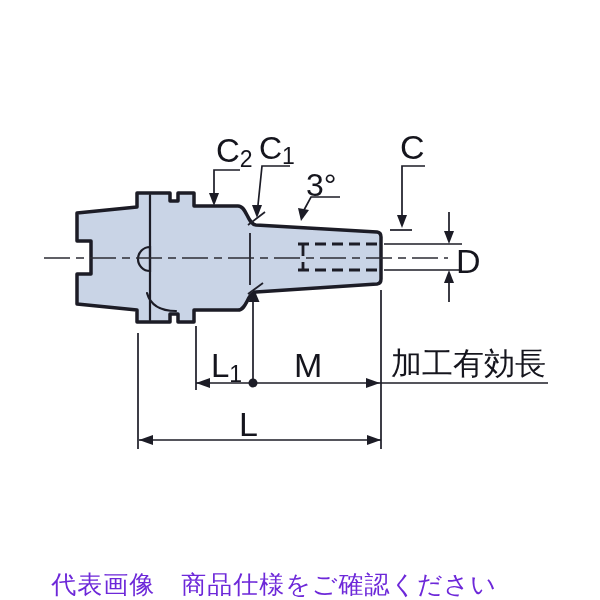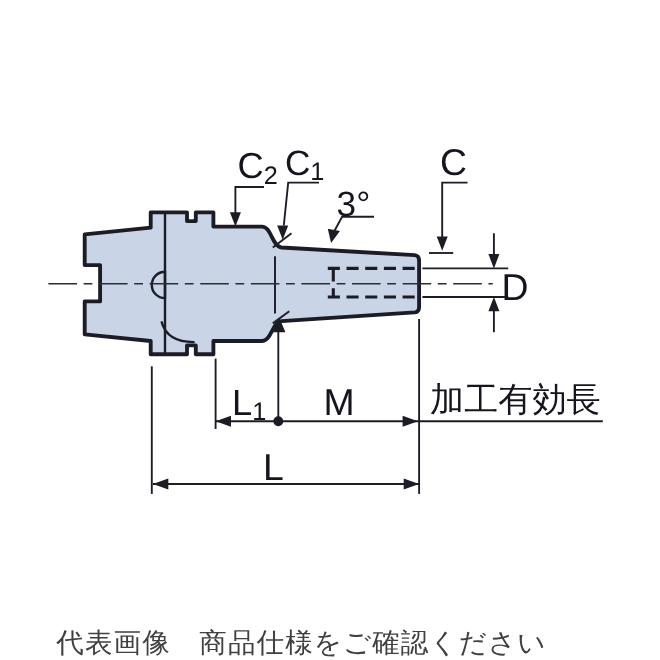--- a/index.html
+++ b/index.html
@@ -14,21 +14,21 @@
   }
   .outline  { stroke:#1c1c26; stroke-width:3.5; stroke-linejoin:round; }
   .inner    { stroke:#1c1c26; stroke-width:2.2; fill:none; stroke-linecap:round; }
   .thin     { stroke:#20202a; stroke-width:1.8; fill:none; }
   .dim      { stroke:#1c1c26; stroke-width:1.7; fill:none; }
   .arrowhead{ fill:#1c1c26; stroke:none; }
   .bore     { stroke:#1c1c26; stroke-width:2.8; fill:none; stroke-dasharray:11 6; }
   .cl       { stroke:#2c2c35; stroke-width:1.4; fill:none; stroke-dasharray:26 6 8 6; }
   .caption {
     position:absolute; left:0; right:0; top:568px; text-align:center;
-    font-size:25px; color:#404040; letter-spacing:1px; white-space:pre;
+    font-size:25px; color:#6d28d9; letter-spacing:1px; white-space:pre;
   }
 </style>
 </head>
 <body>
 
 <div class="page">
   <svg width="600" height="600" viewBox="0 0 600 600">
 
     <path class="outline" d="M 77 213
              L 137 207 L 137 193

